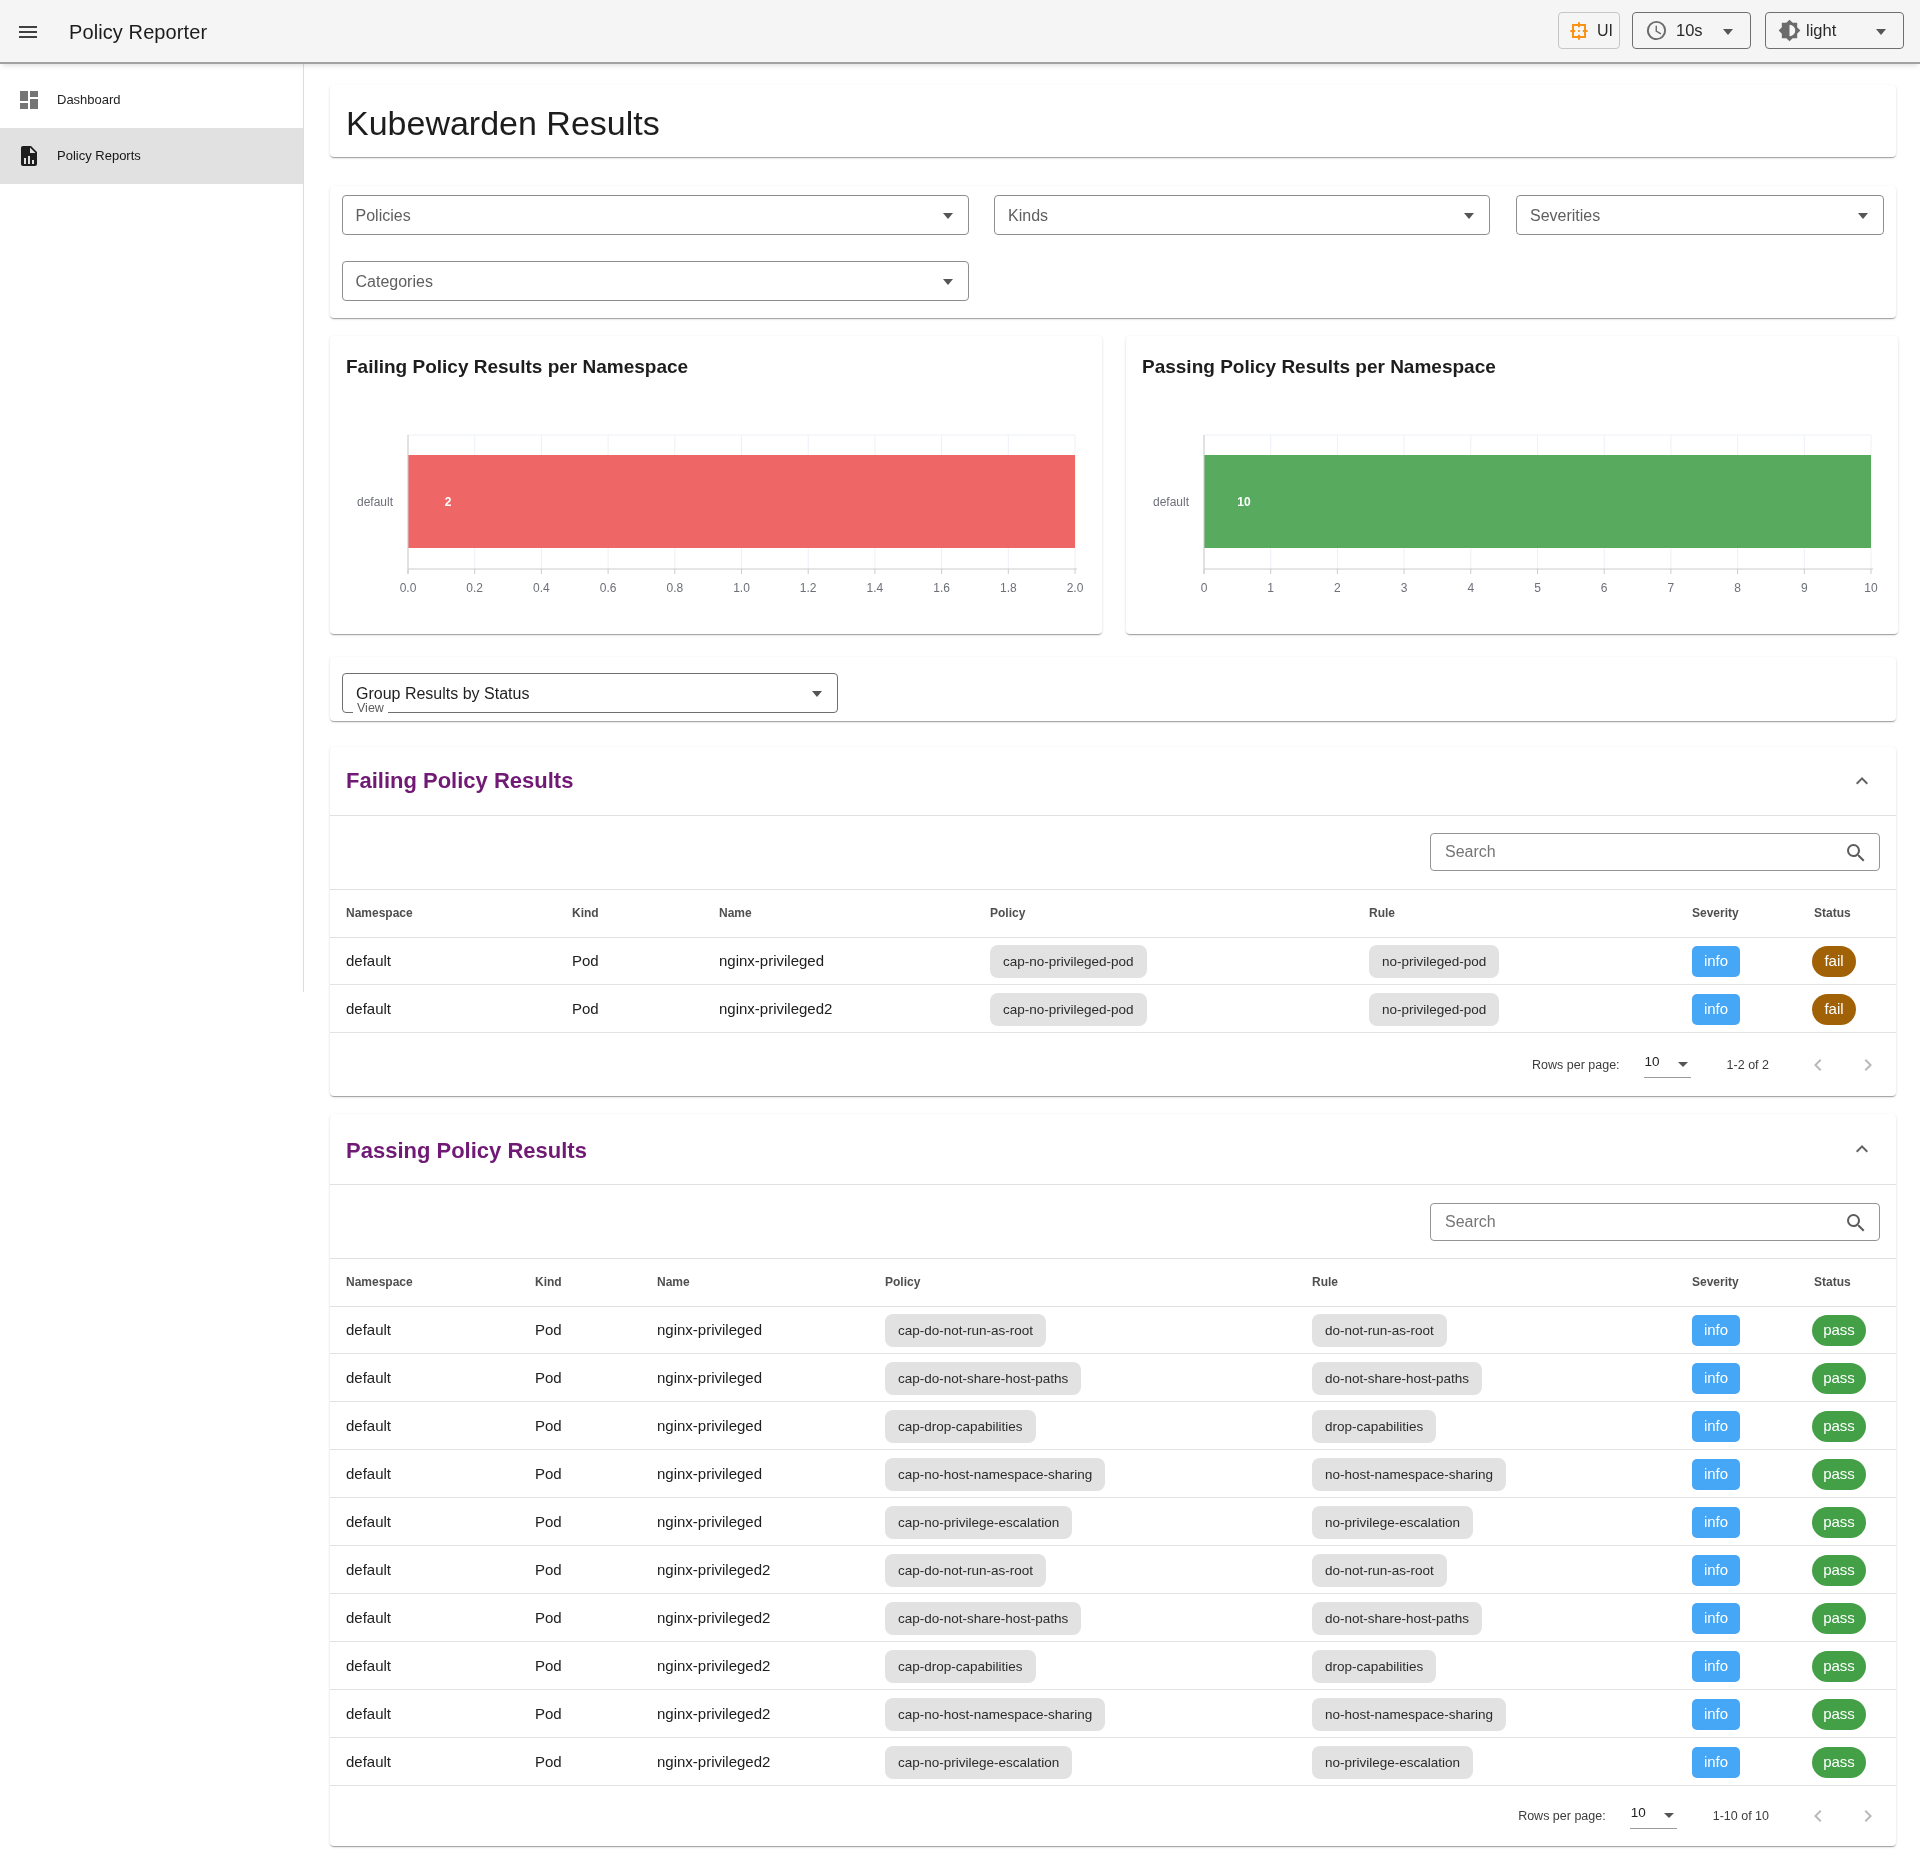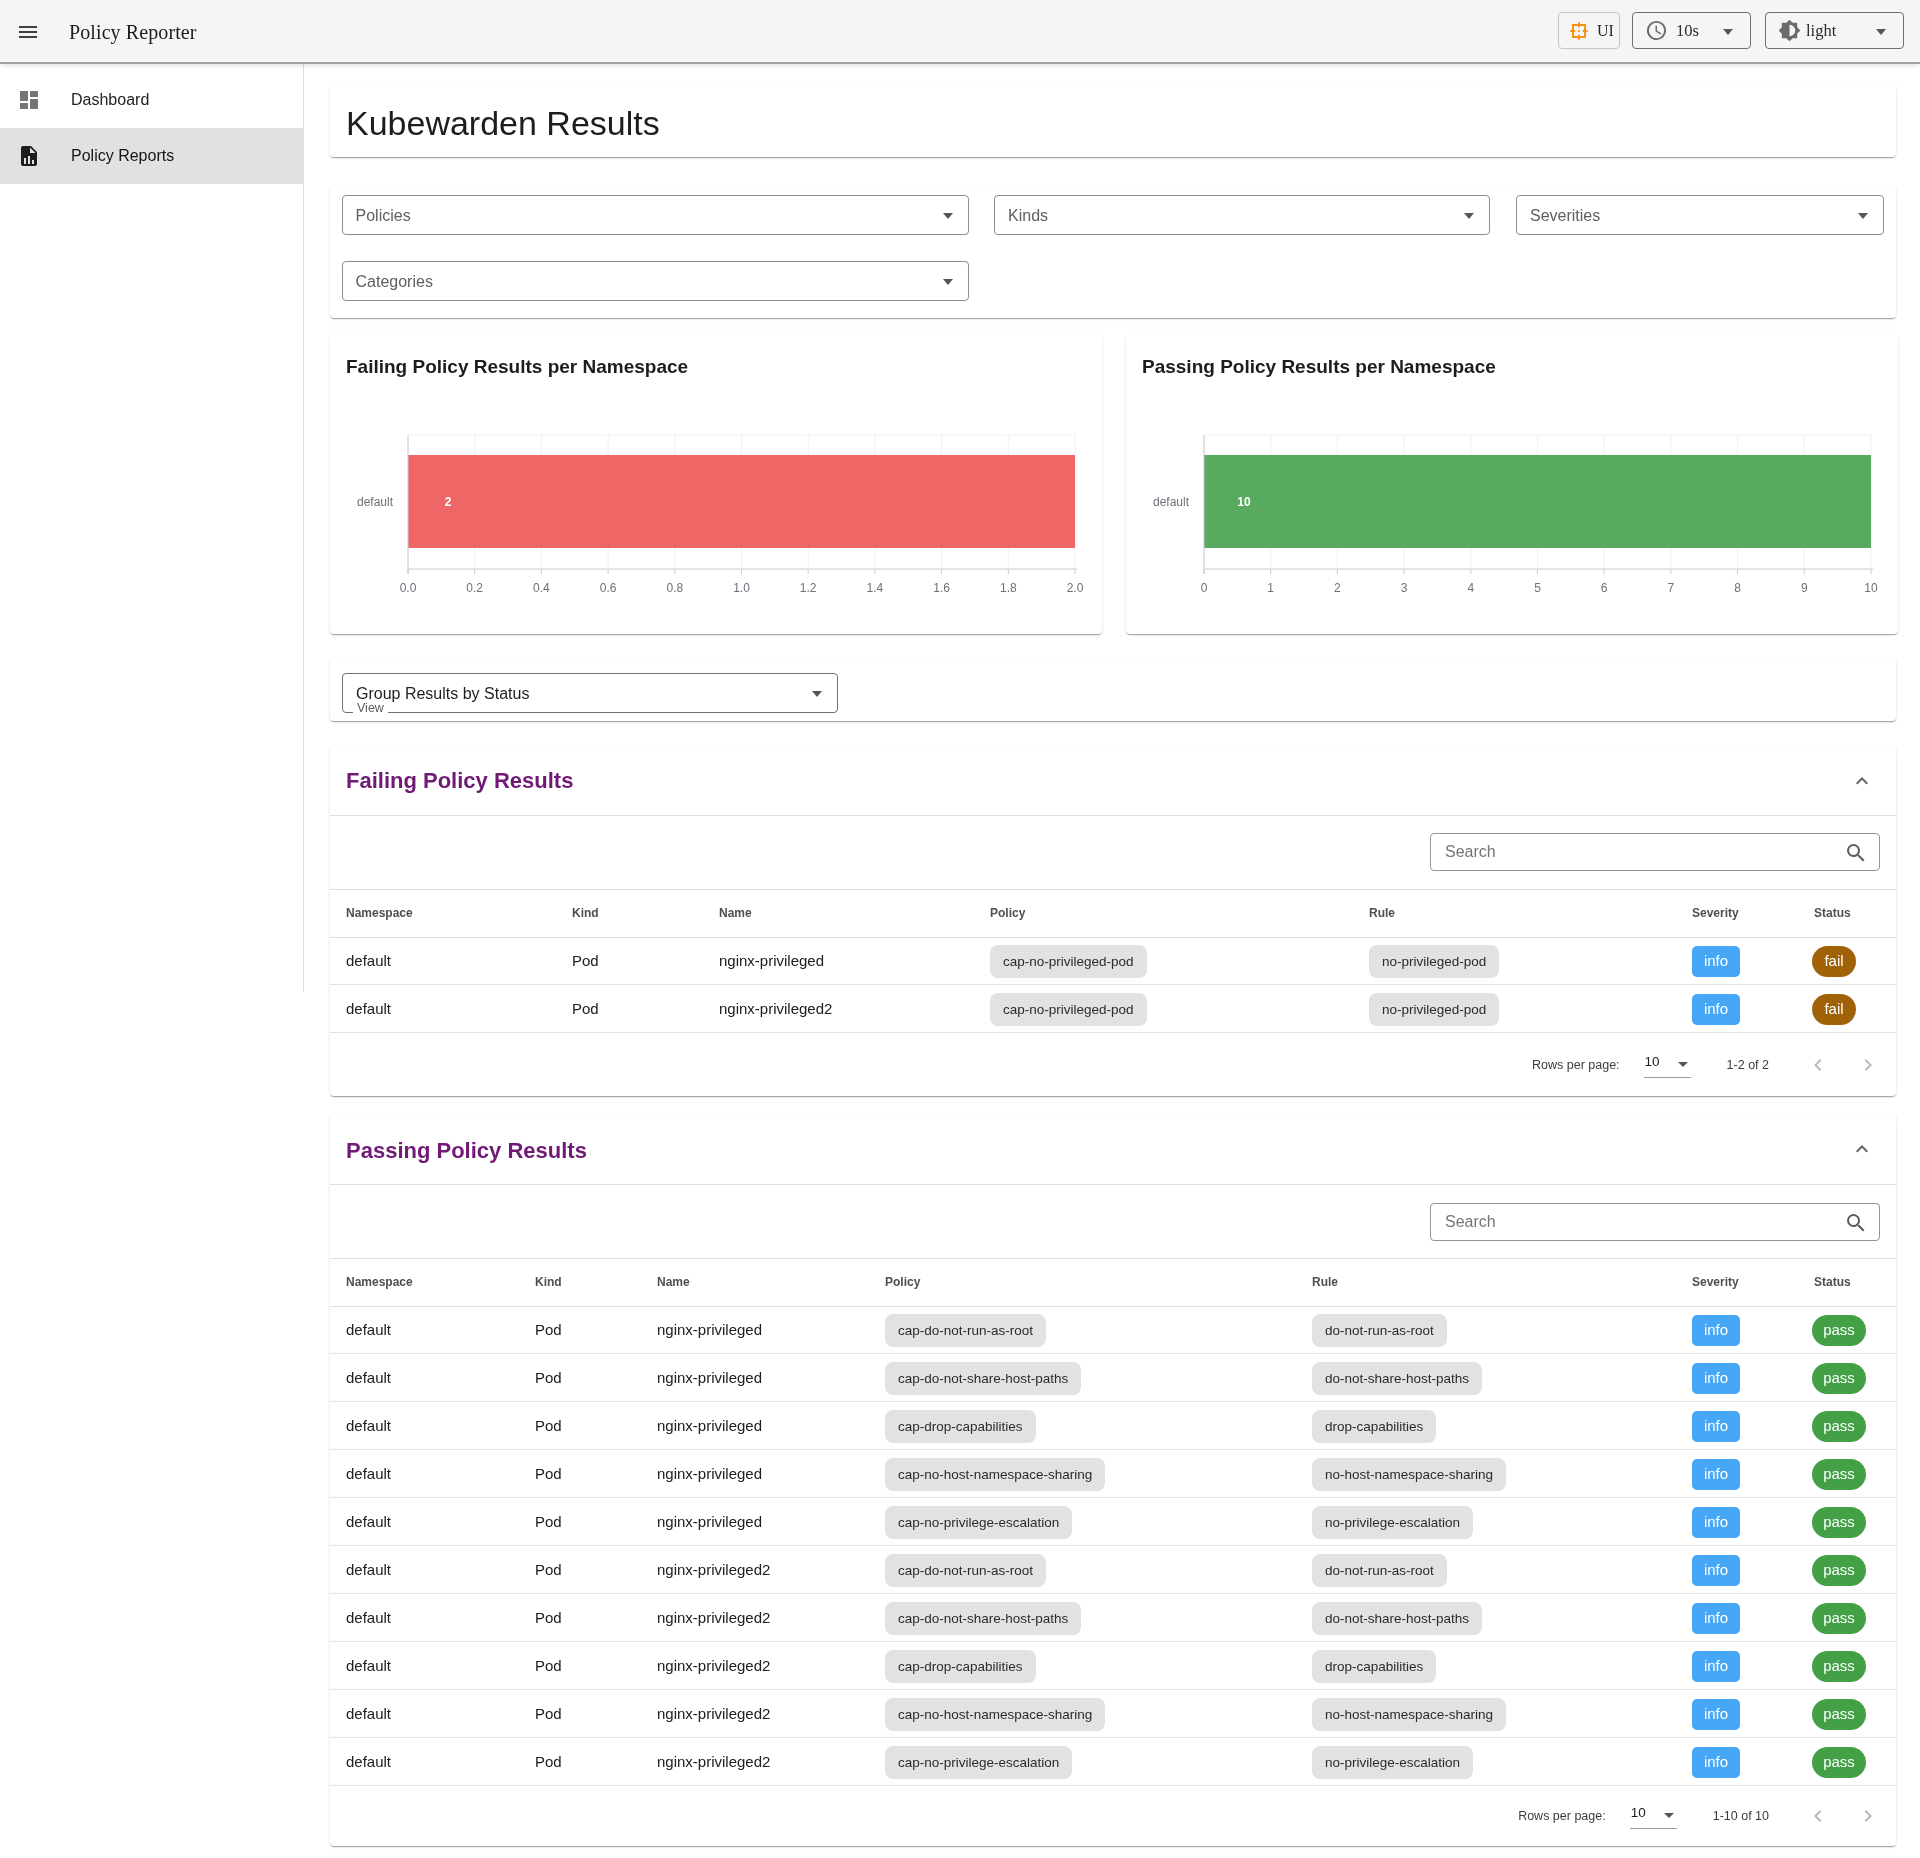--- a/index.html
+++ b/index.html
@@ -1,25 +1,25 @@
 <!DOCTYPE html>
 <html><head>
 <meta charset="utf-8">
 <style>
 * { margin:0; padding:0; box-sizing:border-box; }
 html,body { width:1920px; height:1858px; background:#fff; font-family:"Liberation Sans", sans-serif; position:relative; overflow:hidden; }
 .abs { position:absolute; }
 
-#appbar { position:absolute; left:0; top:0; width:1920px; height:64px; background:#f5f5f5; border-bottom:2px solid #a2a2a2; box-shadow:0 4px 5px -2px rgba(0,0,0,0.12); z-index:10;font-family:Liberation Serif, serif; }
+#appbar { position:absolute; left:0; top:0; width:1920px; height:64px; background:#f5f5f5; border-bottom:2px solid #a2a2a2; box-shadow:0 4px 5px -2px rgba(0,0,0,0.12); z-index:10; }
 #appbar .title { position:absolute; left:71px; top:0; height:64px; line-height:64px; font-size:20px; color:#1c1c1c; letter-spacing:0.1px; }
 .topbtn { position:absolute; top:12px; height:37px; border-radius:4px; display:flex; align-items:center; }
 
 #sidebar { position:absolute; left:0; top:64px; width:304px; height:928px; background:#fff; border-right:1px solid #ddd; }
 .navitem { position:absolute; left:0; width:303px; height:56px; }
-.navitem .lbl { position:absolute; left:71px; top:0; height:56px; line-height:56px; font-size:16px; color:#232323; }
+.navitem .lbl { position:absolute; left:57px; top:0; height:56px; line-height:56px; font-size:13px; color:#232323; }
 .navitem svg { position:absolute; left:17px; top:16px; }
 
 .card { position:absolute; background:#fff; border-radius:4px; box-shadow:0 2px 1px -1px rgba(0,0,0,.2),0 1px 1px 0 rgba(0,0,0,.14),0 1px 3px 0 rgba(0,0,0,.12); }
 
 .sel { position:absolute; border:1px solid #8e8e8e; border-radius:4px; height:40px; }
 .sel .lbl { position:absolute; left:13px; top:0; height:40px; line-height:39px; font-size:16px; color:#5f5f5f; }
 .sel .caret { position:absolute; right:15px; top:17px; width:0; height:0; border-left:5.5px solid transparent; border-right:5.5px solid transparent; border-top:6px solid #555; }
 
 .search { position:absolute; border:1px solid #949494; border-radius:4px; height:38px; }
 .search .ph { position:absolute; left:14px; top:0; height:36px; line-height:36px; font-size:16px; color:#757575; }

